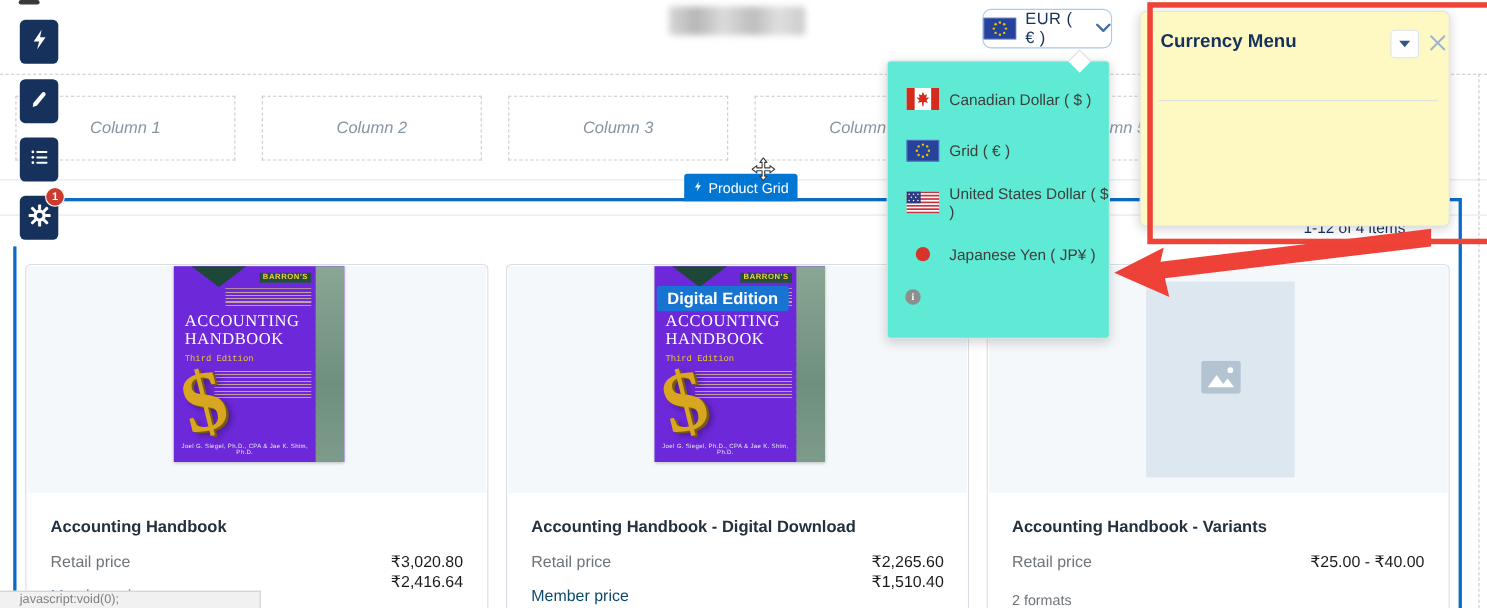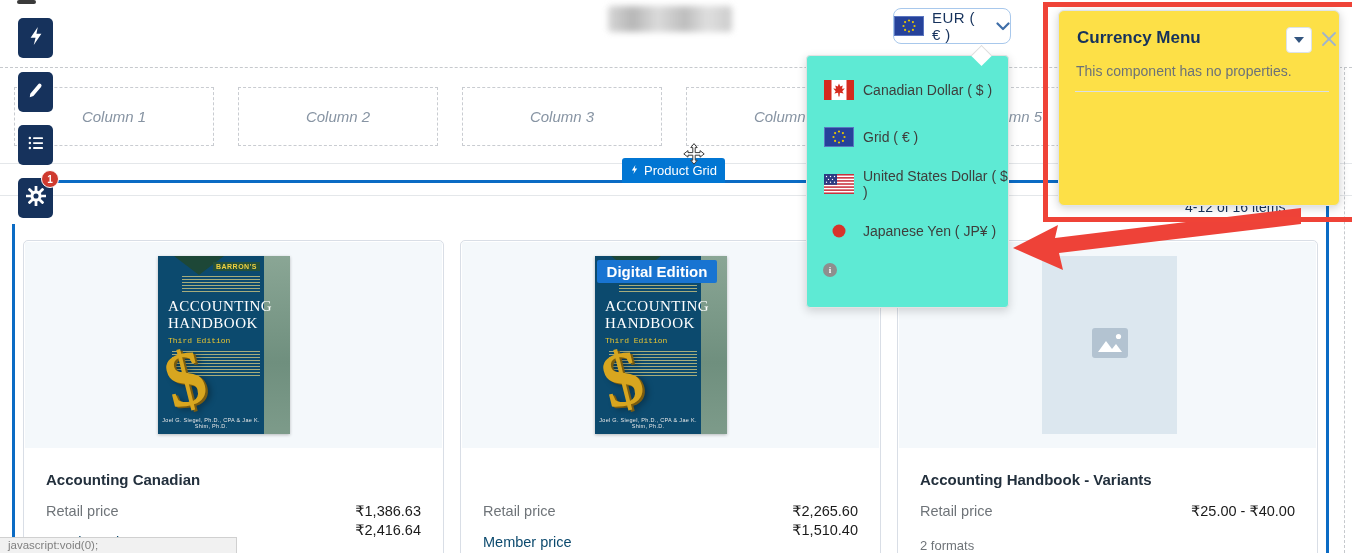--- a/index.html
+++ b/index.html
@@ -41,21 +41,21 @@
   .dd-items{position:absolute;top:10px;left:0;right:0;}
   .dd-item{height:47px;display:flex;align-items:center;gap:9px;padding-left:17px;cursor:pointer;}
   .dd-item .lbl{font-size:14px;color:#3e3e3c;}
   .dd-note{position:absolute;left:16px;top:205px;display:flex;gap:8px;align-items:flex-start;width:180px;}
   .dd-note .i-ic{width:14px;height:14px;border-radius:50%;background:#8e8e8e;color:#fff;flex:0 0 auto;
                  font-size:9px;font-weight:bold;display:flex;align-items:center;justify-content:center;
                  font-family:"Liberation Serif",serif;margin-top:2px;}
   .dd-note .txt{font-size:12.5px;color:#6f7479;line-height:1.7;}
 
   
-  .panel{position:absolute;left:1058px;top:10px;width:282px;height:196px;background:#fde047;border-radius:6px;
+  .panel{position:absolute;left:1036px;top:10px;width:282px;height:196px;background:#fef9c3;border-radius:6px;
          border:1px solid #e0e4e9;box-shadow:0 2px 10px rgba(0,0,0,.18);z-index:60;}
   .panel-title{position:absolute;left:18px;top:17px;font-size:17px;font-weight:bold;color:#16325c;}
   .panel-dd{position:absolute;left:227px;top:16px;width:26px;height:26px;border:1px solid #dbe2ea;border-radius:4px;
             display:flex;align-items:center;justify-content:center;cursor:pointer;background:#fff;}
   .panel-dd .tri{width:0;height:0;border-left:5px solid transparent;border-right:5px solid transparent;
                  border-top:6px solid #33557f;}
   .panel-x{position:absolute;left:261px;top:19px;width:20px;height:20px;cursor:pointer;}
   .panel-msg{position:absolute;left:17px;top:52px;font-size:14px;color:#6c7278;}
   .panel-div{position:absolute;left:16px;right:10px;top:80px;border-top:1px solid #dadfe5;}
   .red-rect{position:absolute;left:1043px;top:2px;width:314px;height:220px;border:5px solid #ef4337;z-index:70;}
@@ -82,21 +82,21 @@
   .price-label{color:#6f7479;}
   .price-label.link{color:#0c4a6e;cursor:pointer;margin-top:12px;}
   .price-val{color:#1b1b1b;}
   .formats{position:absolute;left:22px;top:297px;font-size:13px;color:#6f7479;}
 
   
   .ph-img{position:absolute;left:143px;top:14px;width:135px;height:178px;background:#dce7ef;
           display:flex;align-items:center;justify-content:center;}
 
   
-  .book{position:absolute;left:133px;top:14px;width:132px;height:178px;background:#0c4a6e;overflow:hidden;
+  .book{position:absolute;left:133px;top:0;width:155px;height:178px;background:#6d28d9;overflow:hidden;
         box-shadow:0 1px 3px rgba(0,0,0,.25);}
   .book .marble{position:absolute;right:0;top:0;bottom:0;width:26px;
         background:linear-gradient(#8aa695,#6f8f7e 60%,#7d9b8a),
                    repeating-linear-gradient(115deg,rgba(255,255,255,.22) 0 1px,transparent 1px 3px);}
   .book .fold{position:absolute;left:16px;top:0;width:0;height:0;
         border-left:25px solid transparent;border-right:25px solid transparent;border-top:19px solid #1d4737;}
   .book .pub{position:absolute;right:30px;top:6px;font-size:7px;font-weight:bold;color:#f0d040;
         letter-spacing:.5px;background:#24503b;padding:1px 3px;}
   .book .micro{position:absolute;right:30px;width:78px;opacity:.8;
         background:repeating-linear-gradient(to bottom,rgba(238,218,130,.85) 0 1px,transparent 1px 3px);}
@@ -111,21 +111,21 @@
         text-shadow:2px 2px 0 #7a5c10,4px 4px 6px rgba(0,0,0,.35);}
   .book .bauthors{position:absolute;left:0;right:26px;bottom:5px;text-align:center;font-size:5.5px;
         color:#e8e8e8;letter-spacing:.3px;}
   .digital-banner{position:absolute;left:135px;top:18px;width:120px;height:23px;background:#1874d2;
         border-radius:2px;color:#fff;font-size:15px;font-weight:bold;display:flex;align-items:center;
         justify-content:center;z-index:6;}
 
   
   .status-bar{position:absolute;left:0;top:537px;width:237px;height:16px;background:#f1f1f1;
         border-top:1px solid #d0d0d0;border-right:1px solid #d0d0d0;z-index:80;
-        font-size:11.5px;color:#808080;line-height:15px;padding-left:8px;}
+        font-size:11.5px;color:#808080;line-height:15px;padding-left:18px;}
 </style>
 </head>
 <body>
 
 <div id="stage">
 
   <div class="hline dashed" style="top:67px;"></div>
   <div class="hline" style="top:163px;"></div>
   <div class="hline" style="top:195px;"></div>
   <div class="sel-h" style="top:180px;left:55px;width:1272px;"></div>
@@ -227,42 +227,42 @@
         </svg>
     </span>
     <span>Product Grid</span>
   </div>
   <div class="move-cursor">
     <svg width="26" height="25" viewBox="0 0 26 25">
       <path d="M13 1.6 L16.2 5.6 H14.2 V10.6 H19 V8.6 L23.2 11.9 L19 15.2 V13.2 H14.2 V18.2 H16.2 L13 22.2 L9.8 18.2 H11.8 V13.2 H7 V15.2 L2.8 11.9 L7 8.6 V10.6 H11.8 V5.6 H9.8 Z" fill="#fff" stroke="#3a3a3a" stroke-width="1" stroke-linejoin="round"></path>
     </svg>
   </div>
 
-  <div class="items-count">4-12 of 16 items</div>
+  <div class="items-count">1-12 of 4 items</div>
 
   <div class="card" style="left:23px;">
     <div class="card-media">
       <div class="book">
         <div class="marble"></div>
         <div class="fold"></div>
         <div class="pub">BARRON'S</div>
         <div class="micro m1"></div>
         <div class="btitle">
           <span>ACCOUNTING</span><br><span>HANDBOOK</span>
         </div>
         <div class="bedition">Third Edition</div>
         <div class="micro m2"></div>
         <div class="dollar">$</div>
         <div class="bauthors">Joel G. Siegel, Ph.D., CPA &amp; Jae K. Shim, Ph.D.</div>
       </div>
     </div>
-    <div class="card-title">Accounting Canadian</div>
+    <div class="card-title">Accounting Handbook</div>
     <div class="price-row" style="top:262px;">
       <span class="price-label">Retail price</span>
-      <span class="price-val">₹1,386.63</span>
+      <span class="price-val">₹3,020.80</span>
     </div>
     <div class="price-row" style="top:281px;">
       <span class="price-label link">Member price</span>
       <span class="price-val">₹2,416.64</span>
     </div>
   </div>
 
   <div class="card" style="left:460px;">
     <div class="card-media">
       <div class="book">
@@ -273,20 +273,21 @@
         <div class="btitle">
           <span>ACCOUNTING</span><br><span>HANDBOOK</span>
         </div>
         <div class="bedition">Third Edition</div>
         <div class="micro m2"></div>
         <div class="dollar">$</div>
         <div class="bauthors">Joel G. Siegel, Ph.D., CPA &amp; Jae K. Shim, Ph.D.</div>
       </div>
       <div class="digital-banner">Digital Edition</div>
     </div>
+    <div class="card-title">Accounting Handbook - Digital Download</div>
     <div class="price-row" style="top:262px;">
       <span class="price-label">Retail price</span>
       <span class="price-val">₹2,265.60</span>
     </div>
     <div class="price-row" style="top:281px;">
       <span class="price-label link">Member price</span>
       <span class="price-val">₹1,510.40</span>
     </div>
   </div>
 
@@ -381,21 +382,20 @@
     <div class="panel-title">Currency Menu</div>
     <div class="panel-dd">
         <span class="tri"></span>
       </div>
     <div class="panel-x">
       <svg width="18" height="18" viewBox="0 0 18 18">
         <line x1="3" y1="3" x2="15" y2="15" stroke="#9fb4cc" stroke-width="1.8" stroke-linecap="round"></line>
         <line x1="15" y1="3" x2="3" y2="15" stroke="#9fb4cc" stroke-width="1.8" stroke-linecap="round"></line>
       </svg>
     </div>
-    <div class="panel-msg">This component has no properties.</div>
     <div class="panel-div"></div>
   </div>
 
   <div class="red-rect"></div>
   <div class="red-arrow">
     <svg width="300" height="85" viewBox="0 0 300 85">
       <polygon points="8,53 53,30 50,43 296,13 296,29 54,58 58,75" fill="#ee4238"></polygon>
     </svg>
   </div>
 

